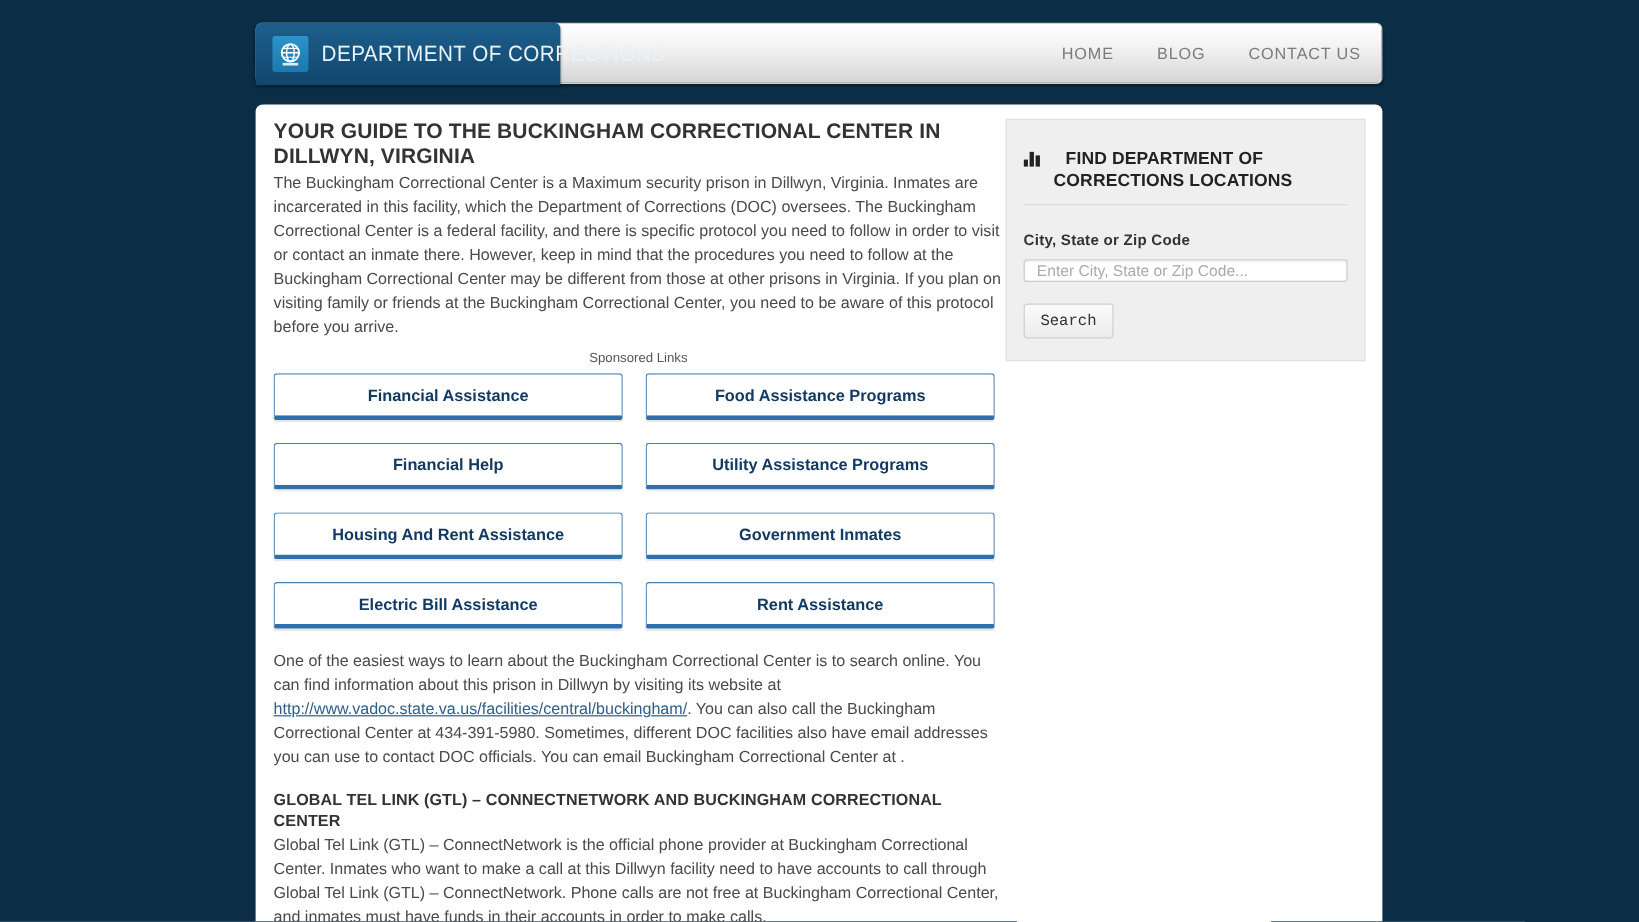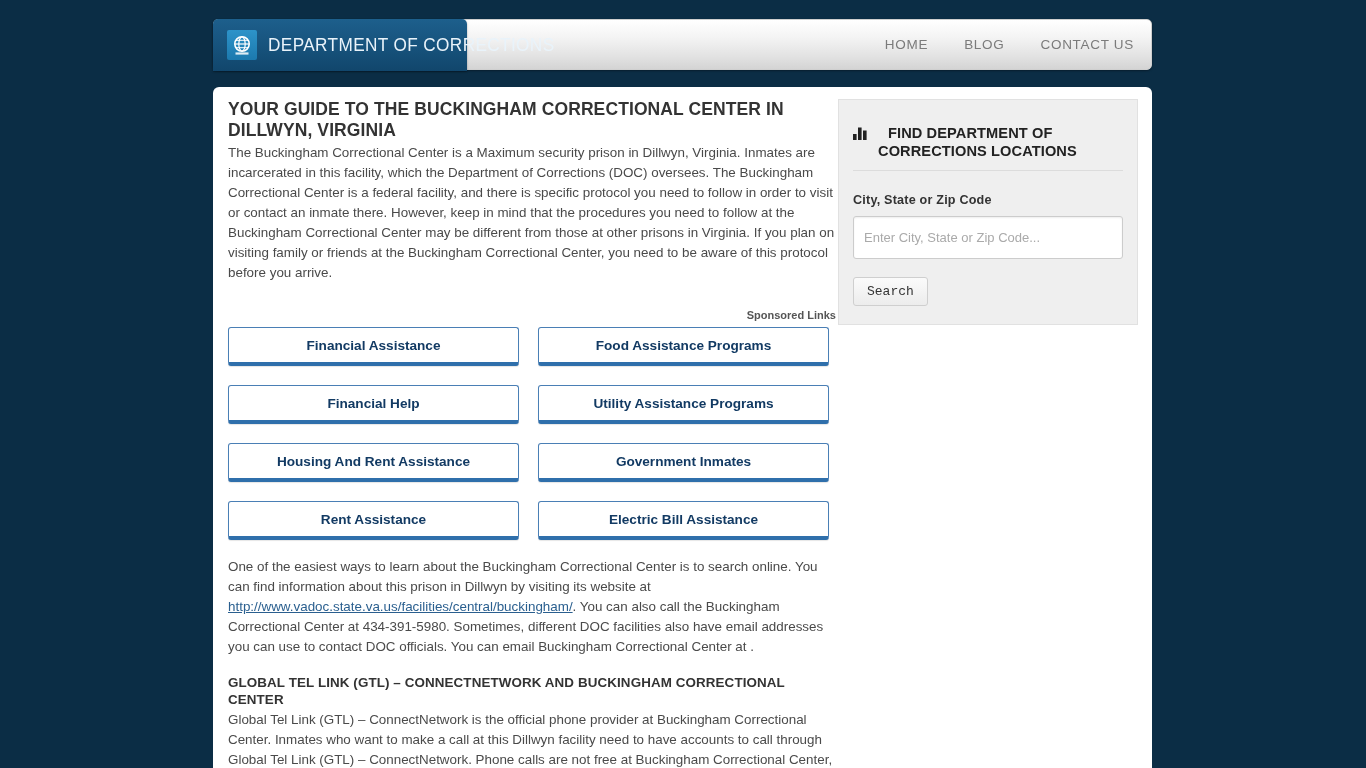--- a/index.html
+++ b/index.html
@@ -99,27 +99,26 @@
   p.body-text {
     font-size: 13.4px;
     color: #4a4a4a;
     line-height: 20px;
     margin-bottom: 0;
   }
 
   a.inline-link { color: #2a5f8f; text-decoration: underline; }
 
   .sponsored-label {
-    text-align: right;
+    text-align: center;
     font-size: 11px;
     color: #555;
-    margin-top: 26px;
+    margin-top: 10px;
     margin-bottom: 6px;
     padding-right: 4px;
-    font-weight: bold;
   }
 
   .ad-grid {
     display: grid;
     grid-template-columns: 291px 291px;
     column-gap: 22px;
     row-gap: 12px;
     margin-bottom: 17px;
     gap: 19px;
   }
@@ -170,21 +169,21 @@
     margin-left: -2px;
     text-indent: 10px;
   }
   .field-label {
     display: block;
     font-size: 12.6px; font-weight: bold; color: #333;
     margin-top: 22px; margin-bottom: 9px;
     letter-spacing: .2px;
   }
   .search-input {
-    width: 100%; height: 43px;
+    width: 100%; height: 19px;
     border: 1px solid #cccccc;
     border-radius: 3px;
     background: #ffffff;
     padding: 0 10px;
     font-size: 13px;
     color: #555;
     font-family: "Liberation Sans", sans-serif;
     box-shadow: inset 0 1px 2px rgba(0,0,0,.07);
   }
   .search-input::placeholder { color: #aaaaaa; }
@@ -241,22 +240,22 @@
 
       <div class="sponsored-label">Sponsored Links</div>
 
       <div class="ad-grid">
         <a class="ad-btn">Financial Assistance</a>
         <a class="ad-btn">Food Assistance Programs</a>
         <a class="ad-btn">Financial Help</a>
         <a class="ad-btn">Utility Assistance Programs</a>
         <a class="ad-btn">Housing And Rent Assistance</a>
         <a class="ad-btn">Government Inmates</a>
+        <a class="ad-btn">Electric Bill Assistance</a>
         <a class="ad-btn">Rent Assistance</a>
-        <a class="ad-btn">Electric Bill Assistance</a>
       </div>
 
       <p class="body-text"><span>One of the easiest ways to learn about the Buckingham Correctional Center is to search online. You can find information about this prison in Dillwyn by visiting its website at </span><a class="inline-link">http://www.vadoc.state.va.us/facilities/central/buckingham/</a><span>. You can also call the Buckingham Correctional Center at 434-391-5980. Sometimes, different DOC facilities also have email addresses you can use to contact DOC officials. You can email Buckingham Correctional Center at .</span></p>
 
       <h2 class="sub-heading">GLOBAL TEL LINK (GTL) – CONNECTNETWORK AND BUCKINGHAM CORRECTIONAL CENTER</h2>
 
       <p class="body-text">Global Tel Link (GTL) – ConnectNetwork is the official phone provider at Buckingham Correctional Center. Inmates who want to make a call at this Dillwyn facility need to have accounts to call through Global Tel Link (GTL) – ConnectNetwork. Phone calls are not free at Buckingham Correctional Center, and inmates must have funds in their accounts in order to make calls.</p>
     </div>
 
     <div class="sidebar">

